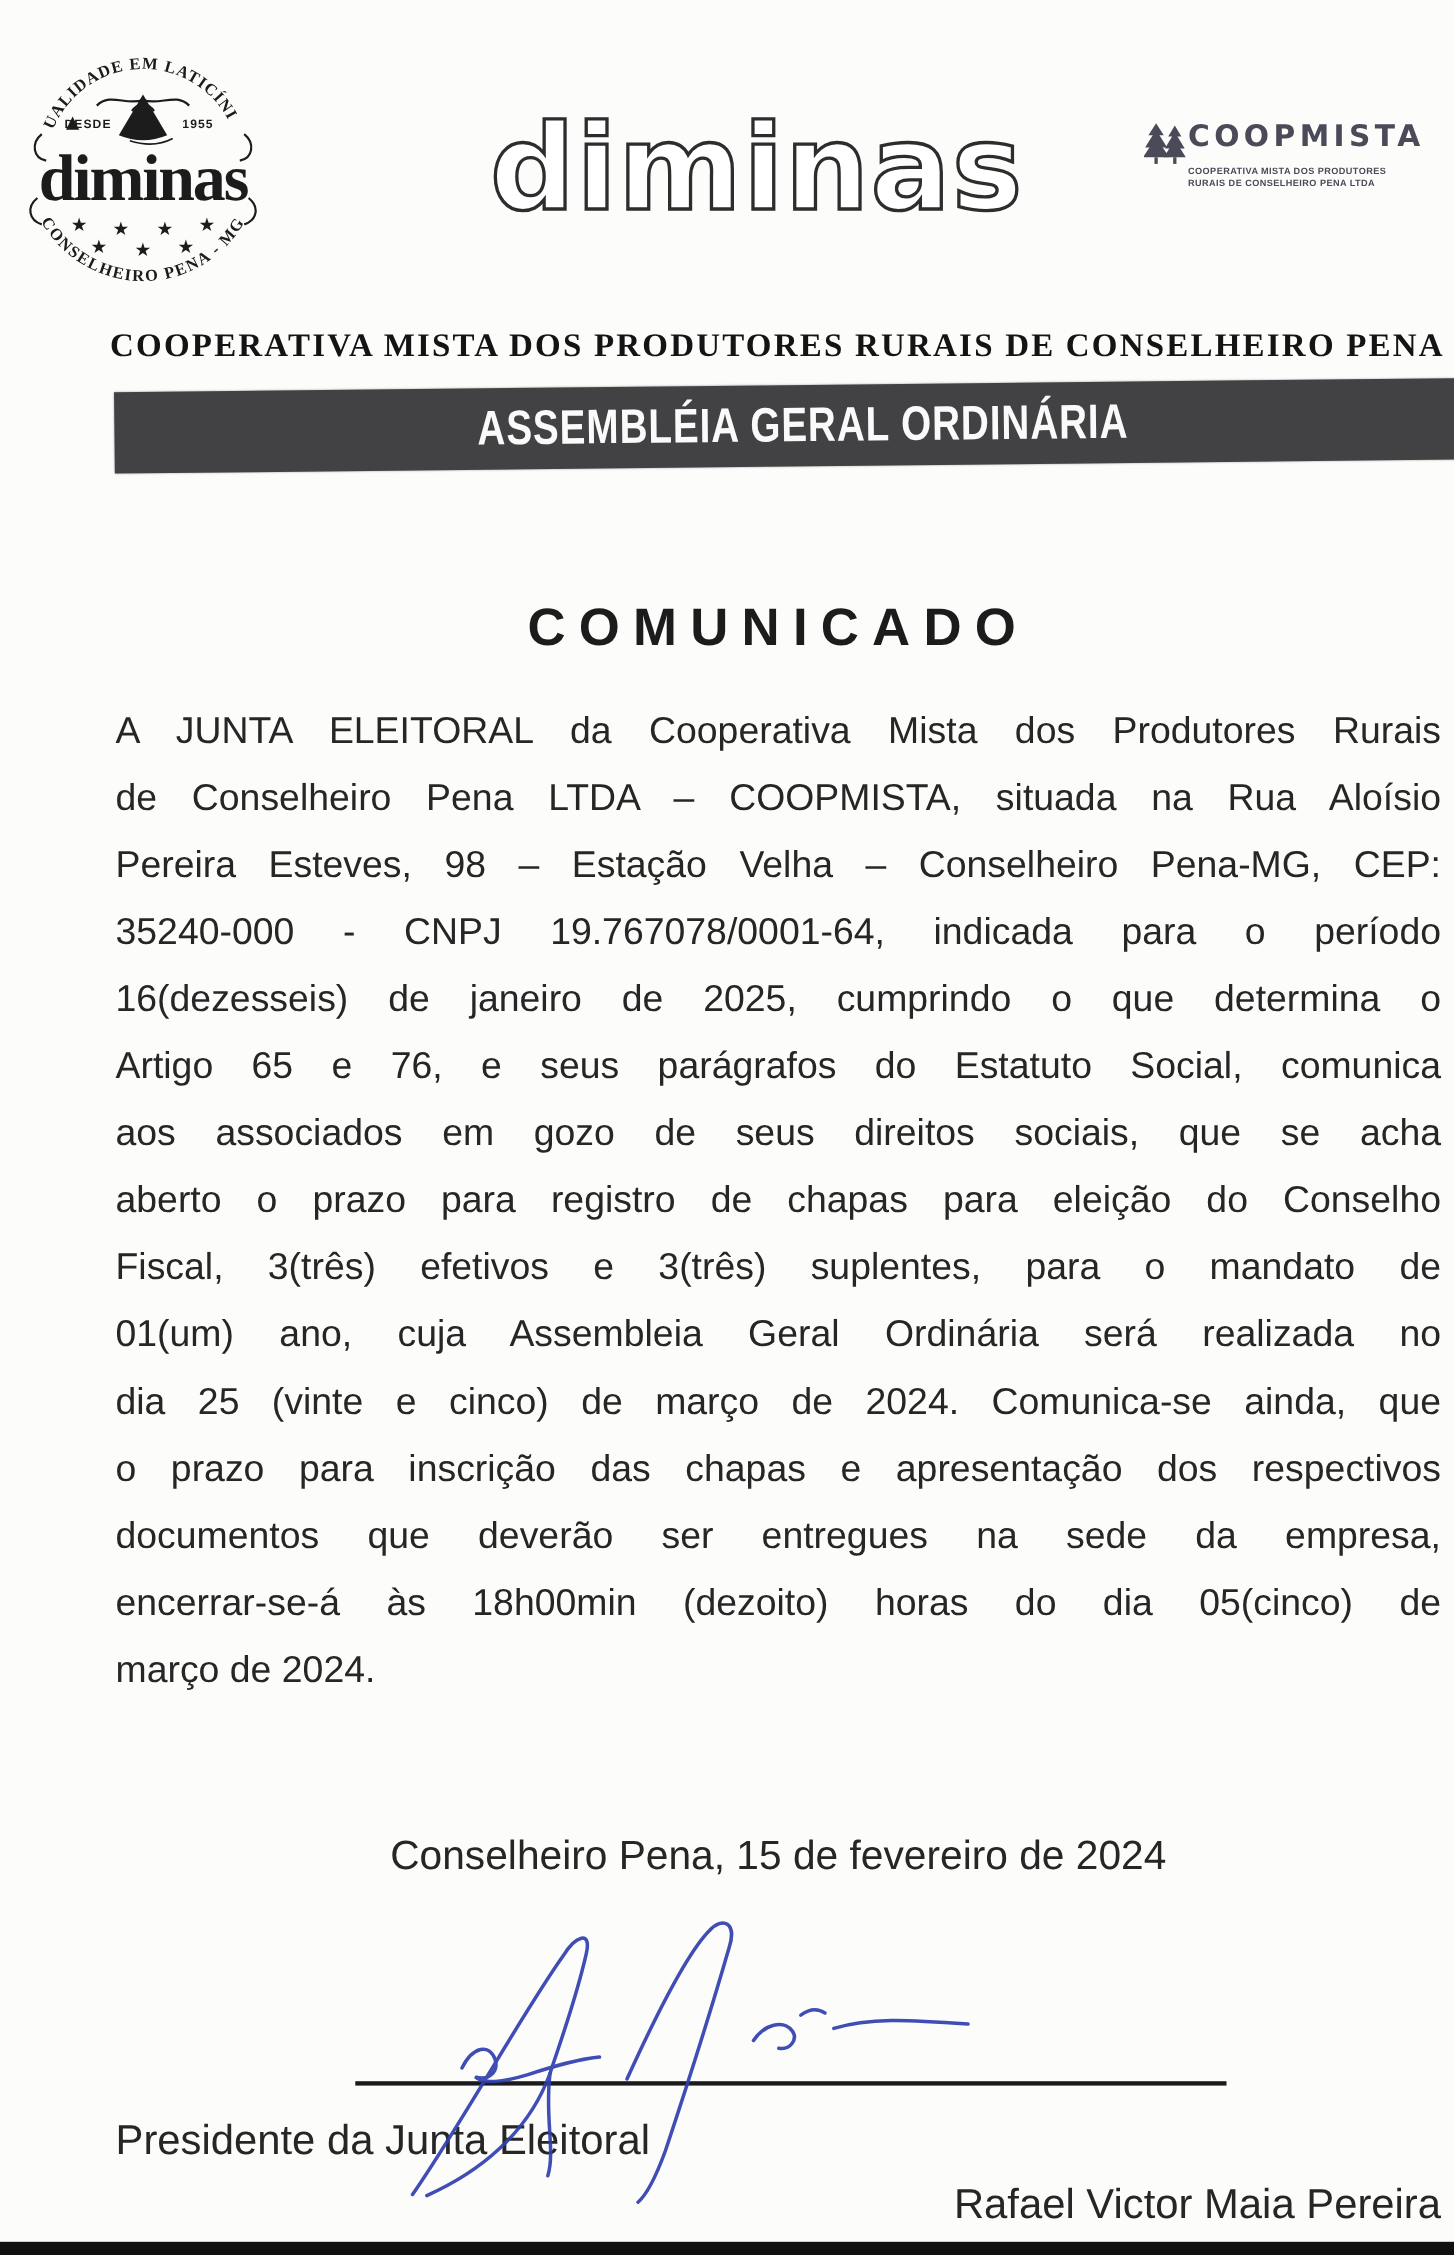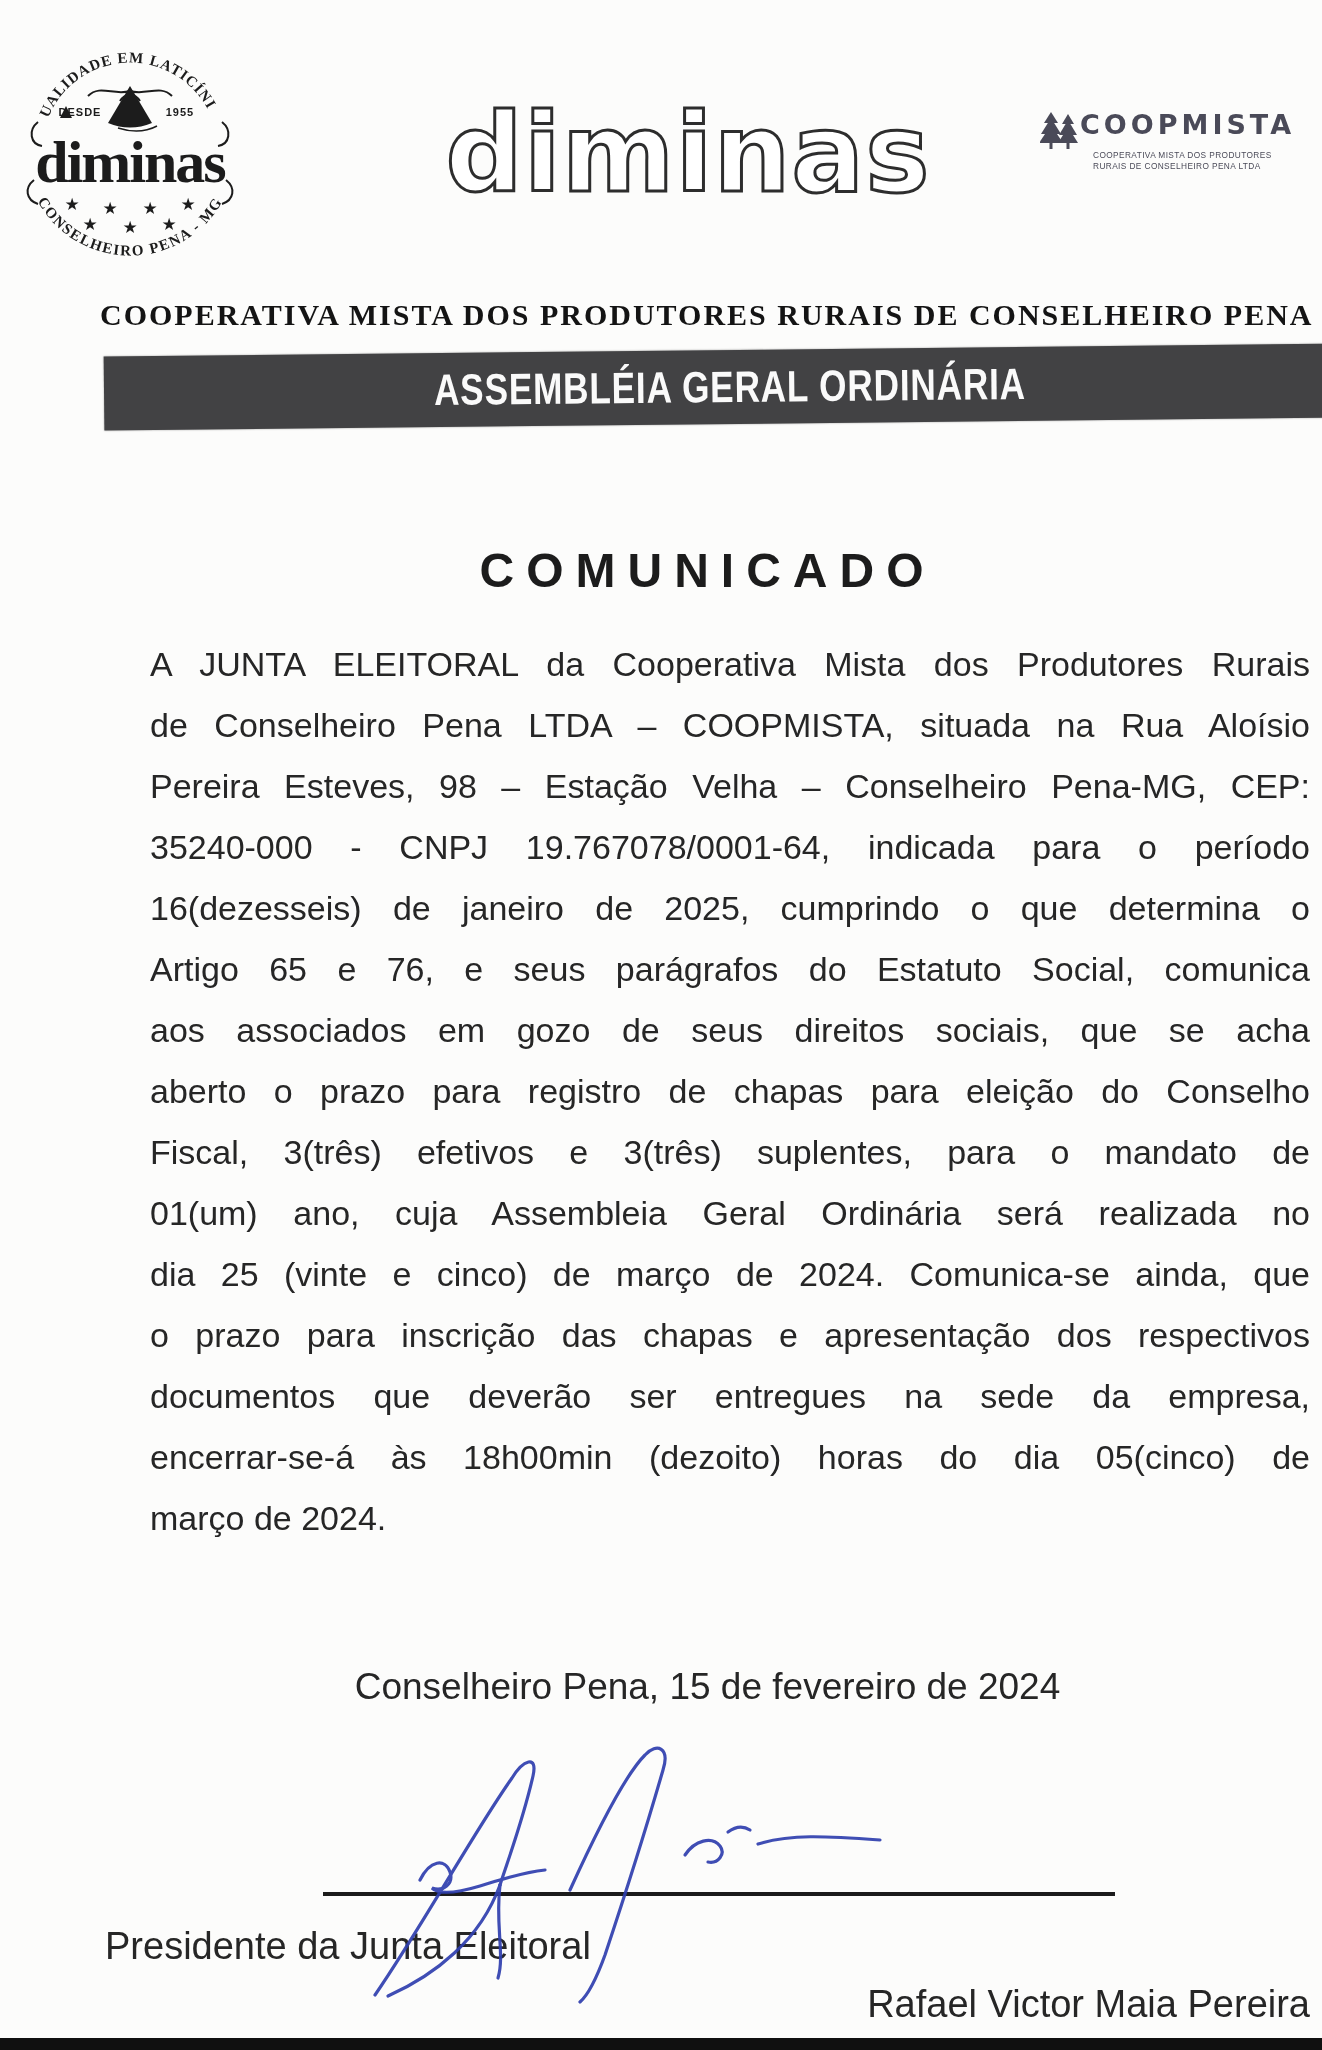--- a/index.html
+++ b/index.html
@@ -9,36 +9,36 @@
 
   
   .badge{left:2px;top:4px;width:256px;height:252px;}
   .outline-wordmark{left:418px;top:88px;width:540px;height:130px;display:flex;align-items:center;justify-content:center;
     font-family:"DejaVu Sans",sans-serif;font-weight:bold;font-size:108px;letter-spacing:1px;
     color:#ffffff;-webkit-text-stroke:3px #2d2d2d;}
   .coopmista{left:1040px;top:110px;width:270px;}
   .coopmista-row{display:flex;align-items:flex-start;}
   .coopmista-name{font-family:"DejaVu Sans",sans-serif;font-weight:bold;font-size:27px;letter-spacing:4px;
     color:#4a4a58;line-height:30px;margin-left:2px;text-align:right;}
-  .coopmista-sub{margin-left:53px;font-weight:normal;font-size:8.3px;letter-spacing:.4px;color:#4a4a58;line-height:10.5px;}
+  .coopmista-sub{margin-left:40px;font-weight:bold;font-size:8.3px;letter-spacing:.4px;color:#4a4a58;line-height:10.5px;}
 
   
   .org-name{left:100px;top:298px;width:1222px;text-align:left;
     font-family:"Liberation Serif",serif;font-weight:bold;font-size:30px;letter-spacing:2px;color:#141414;}
   .banner{left:104px;top:350px;width:1252px;height:74px;background:#424244;
     transform:rotate(-0.6deg);display:flex;align-items:center;justify-content:center;
     box-shadow:0 0 2px rgba(0,0,0,.4);}
   .banner-text{color:#fafafa;font-weight:bold;font-size:44px;letter-spacing:1px;
     display:inline-block;transform:scaleX(0.8);white-space:nowrap;}
 
   
   .doc-title{left:105px;top:543px;width:1205px;text-align:center;font-weight:bold;font-size:48px;
     letter-spacing:12px;color:#1c1c1c;}
   .body-text{left:105px;top:634px;width:1205px;font-size:34px;color:#262626;}
-  .body-line{height:61px;line-height:61px;text-align:justify;text-align-last:justify;white-space:nowrap;margin-left:45px;}
+  .body-line{height:61px;line-height:61px;text-align:justify;text-align-last:justify;white-space:nowrap;}
   .body-line.last{text-align-last:left;}
   .dateline{left:105px;top:1666px;width:1205px;text-align:center;font-size:37px;color:#262626;}
 
   
   .sig-line{left:323px;top:1892px;width:792px;height:4px;background:#1b1b1b;}
   .sig-ink{left:280px;top:1740px;z-index:5;}
   .signer-role{left:105px;top:1925px;width:1205px;text-align:left;font-size:38px;color:#262626;}
   .signer-name{left:105px;top:1983px;width:1205px;text-align:right;font-size:38px;color:#262626;}
   .scan-strip{left:0;top:2038px;width:1322px;height:12px;background:#101010;}
   svg text{fill:#1c1c1c;}

